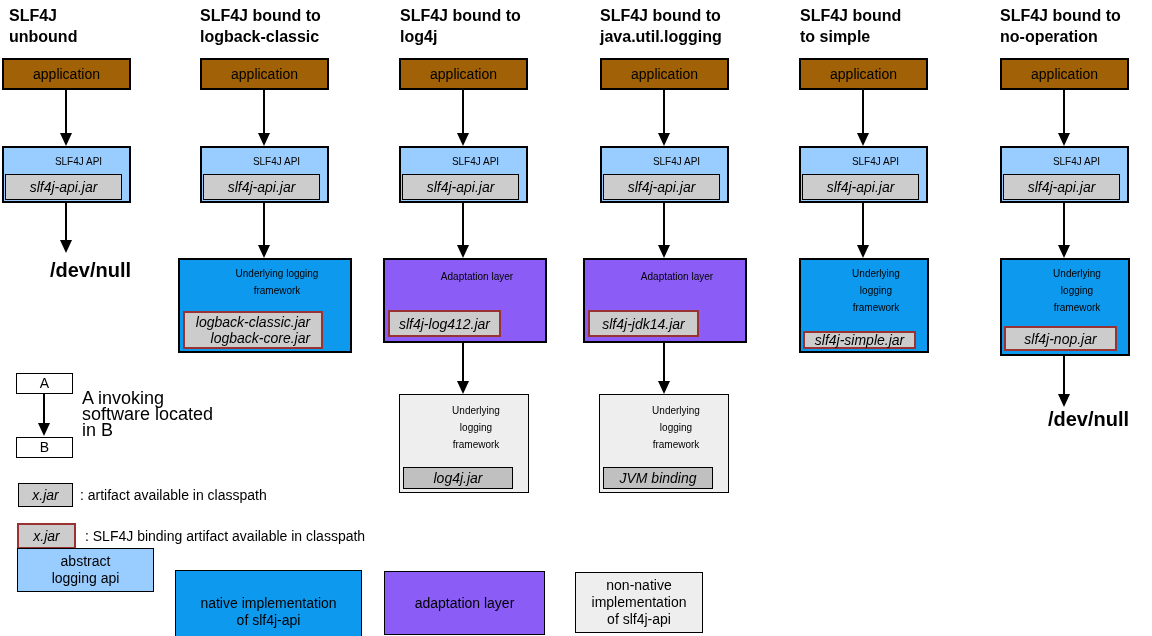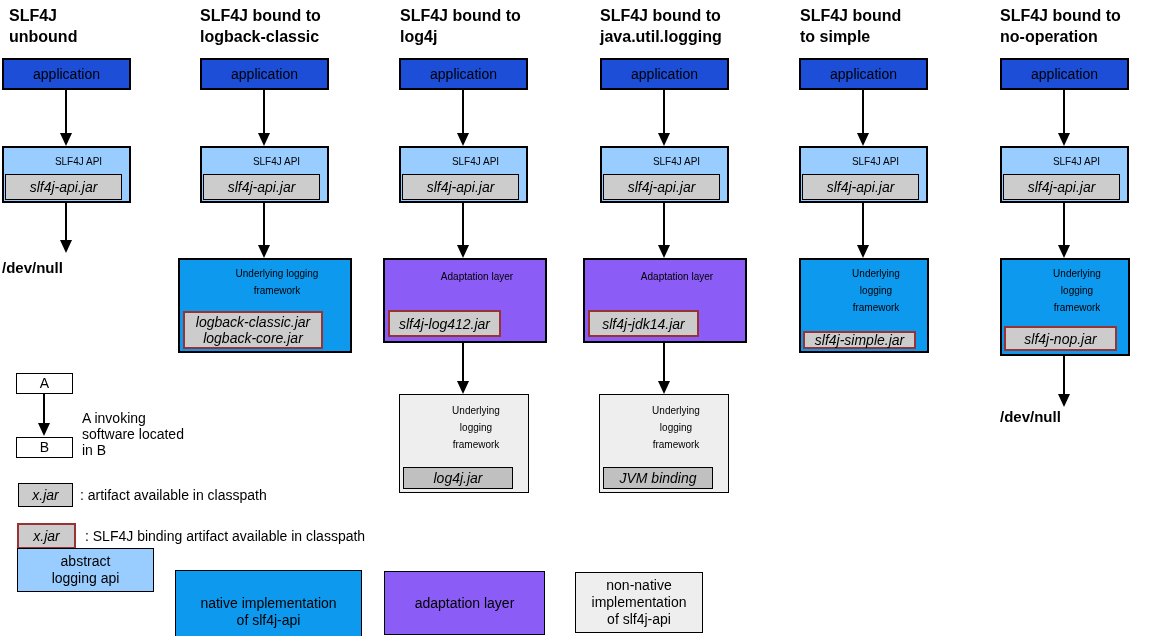--- a/index.html
+++ b/index.html
@@ -6,43 +6,43 @@
   #canvas{
     position:relative;width:1152px;height:636px;background:#ffffff;
     font-family:"Liberation Sans",sans-serif;color:#000;overflow:hidden;
   }
   .txt{white-space:pre-line;}
   .title{
     position:absolute;top:5px;font-weight:bold;font-size:16px;line-height:21px;
   }
   .box{position:absolute;box-sizing:border-box;border:2px solid #000;text-align:center;}
   .thin{border-width:1px;}
-  .app{background:#1d4ed8;}
+  .app{background:#a16207;}
   .api{background:#99ccff;}
   .native{background:#0d99ee;}
   .adapt{background:#8b5cf6;}
   .ugray{background:#eeeeee;}
   .white{background:#ffffff;}
   .boxlabel{display:block;font-size:10px;line-height:17px;padding-top:5px;padding-left:24px;}
   .vcenter{display:flex;align-items:center;justify-content:center;font-size:14px;line-height:17px;}
   .jar{
     position:absolute;background:#cccccc;border:1px solid #000;box-sizing:border-box;
     font-style:italic;font-size:14px;line-height:16px;
-    display:flex;align-items:center;justify-content:center;
+    display:flex;align-items:center;justify-content:center;text-align:right;
   }
   .jar.dark{background:#c0c0c0;}
   .jar.binding{border:2px solid #993333;}
   .arrow{position:absolute;width:13px;}
   .arrow .shaft{position:absolute;left:5px;top:0;bottom:10px;width:2px;background:#000;}
   .arrow .head{
     position:absolute;left:0;bottom:0;width:0;height:0;
     border-left:6px solid transparent;border-right:6px solid transparent;border-top:13px solid #000;
   }
-  .sink{position:absolute;font-weight:bold;font-size:15px;text-align:left;width:129px;}
-  .note{position:absolute;font-size:14px;line-height:16px;margin-top:20px;}
+  .sink{position:absolute;font-weight:bold;font-size:20px;text-align:right;width:129px;}
+  .note{position:absolute;font-size:18px;line-height:16px;}
   .legtext{position:absolute;font-size:14px;line-height:18px;}
 </style>
 </head>
 <body>
 
 <div id="canvas">
 
   <div>
     <div class="title txt" style="left:9px;">SLF4J
 unbound</div>

